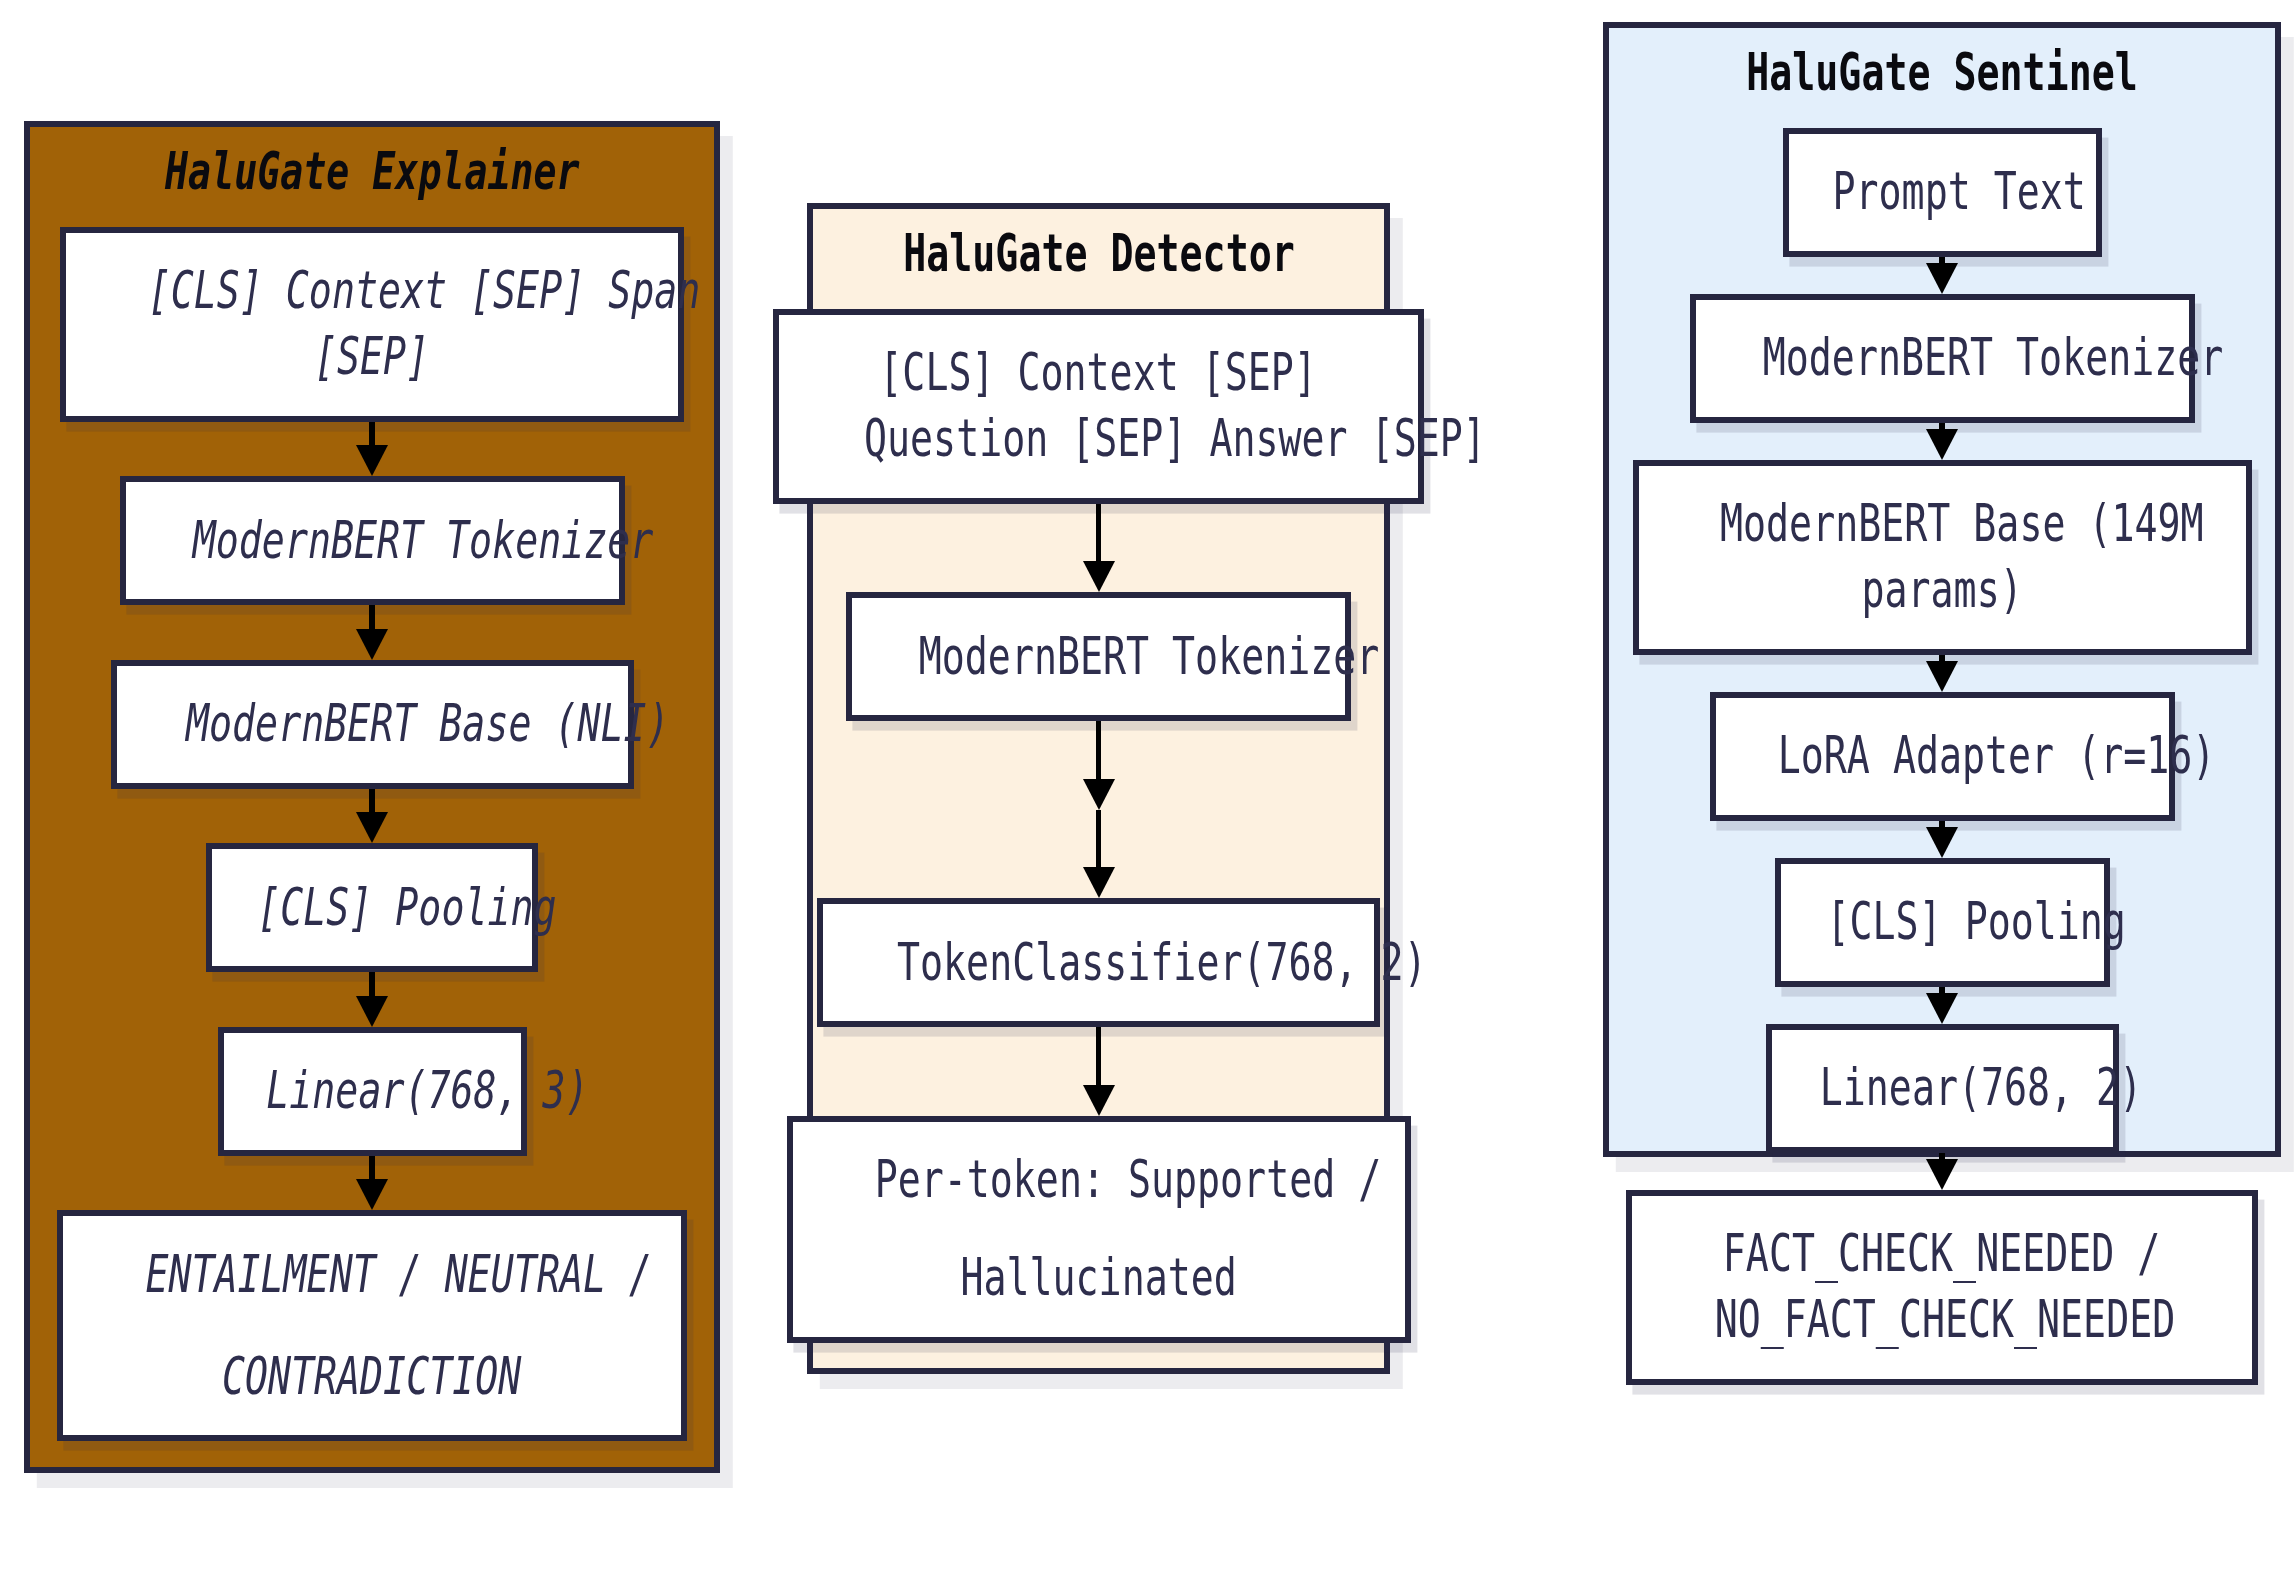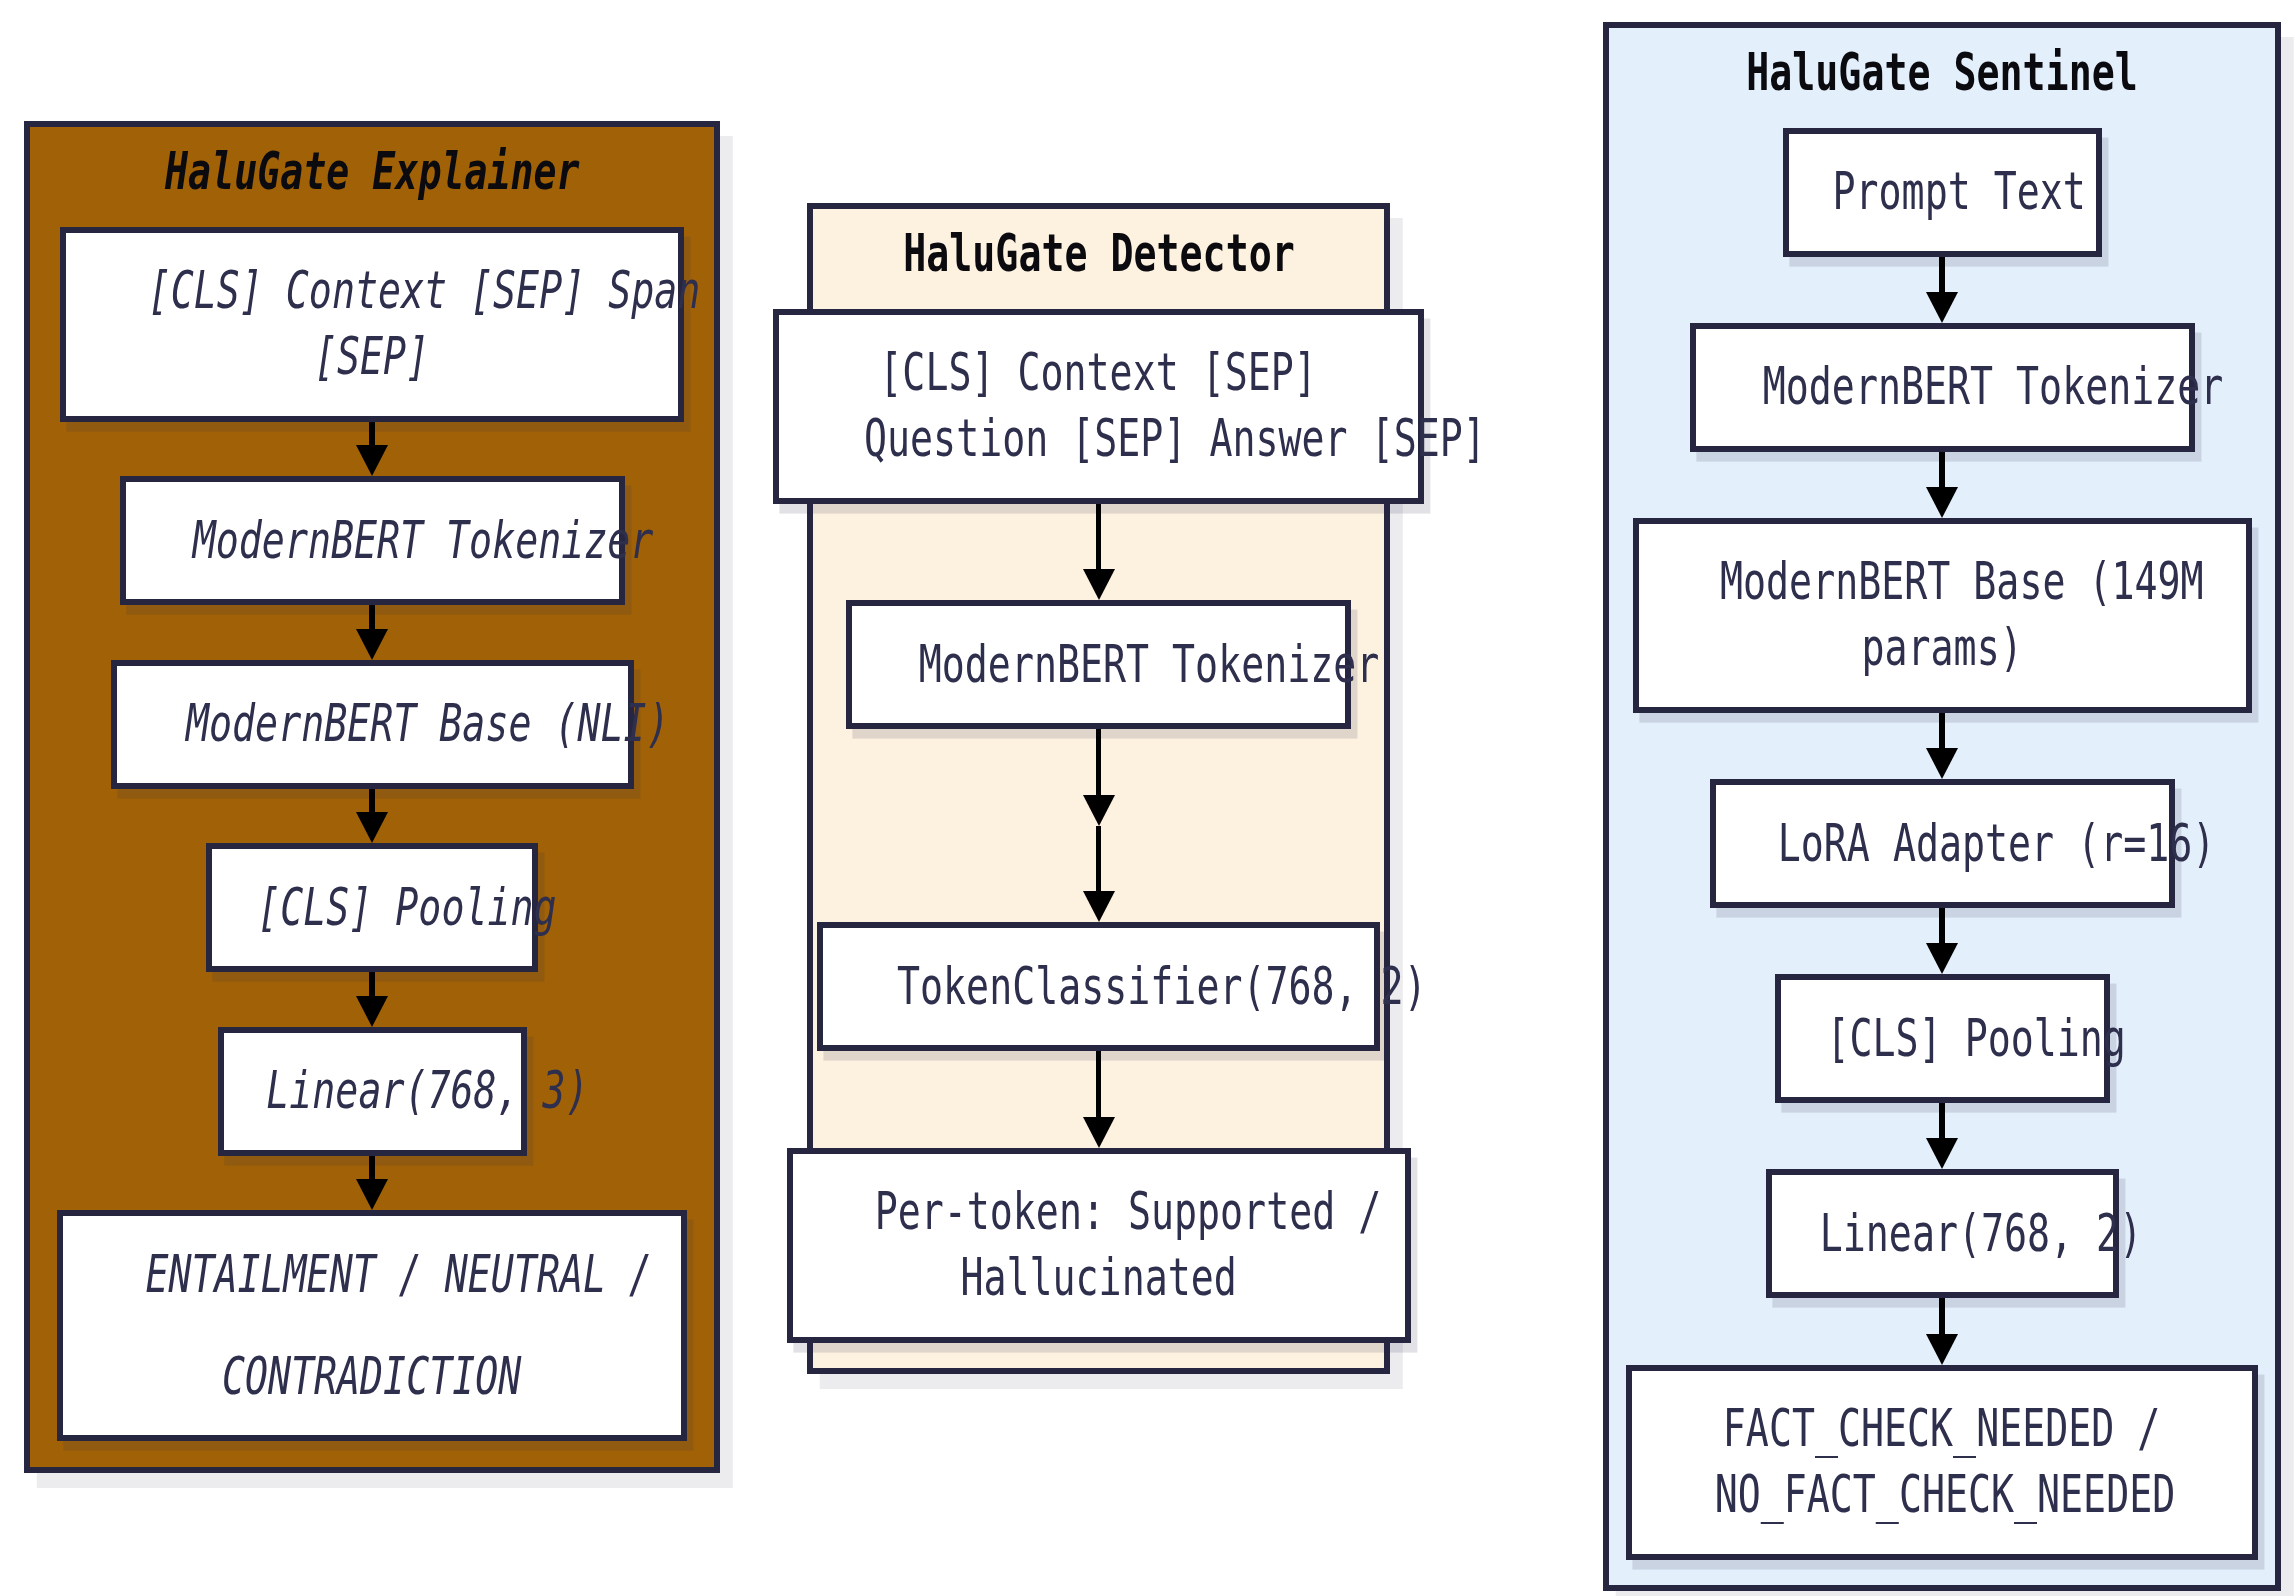--- a/index.html
+++ b/index.html
@@ -22,21 +22,21 @@
     box-sizing: border-box;
     border: 6.4px solid var(--line, #262640);
     box-shadow: 12.8px 15px 0 rgba(45, 45, 75, 0.09);
     display: flex;
     flex-direction: column;
     align-items: center;
     padding: 9.6px 0 25.5px 0;
   }
   .panel.explainer { left: 24px;   top: 121px; width: 696px; height: 1352px; }
   .panel.detector  { left: 807px; top: 203px; width: 583px; height: 1171px; }
-  .panel.sentinel  { left: 1603px; top: 22px;  width: 678px; height: 1569px; }
+  .panel.sentinel  { left: 1603px; top: 22px;  width: 678px; height: 1135px; }
 
   .panel-title {
     flex: 0 0 auto;
     font-size: 51px;
     line-height: 69px;
     font-weight: bold;
     color: var(--title, #0a0a0f);
     white-space: nowrap;
     transform: scaleX(0.75);
     transform-origin: 50% 50%;
@@ -153,21 +153,21 @@
         <div class="stem"></div>
         <div class="head"></div>
       </div>
       <div class="node" style="width: 563px;">
         <div class="line">TokenClassifier(768, 2)</div>
       </div>
       <div class="arrow">
         <div class="stem"></div>
         <div class="head"></div>
       </div>
-      <div class="node" style="width: 624px;">
+      <div class="node" style="width: 624px; gap: 32px;">
         <div class="line">Per-token: Supported /</div>
         <div class="line">Hallucinated</div>
       </div>
     </div>
     <div class="panel sentinel" style="background: rgb(227, 239, 251);">
       <div class="panel-title">HaluGate Sentinel</div>
       <div class="node" style="width: 319px;">
         <div class="line">Prompt Text</div>
       </div>
       <div class="arrow">

